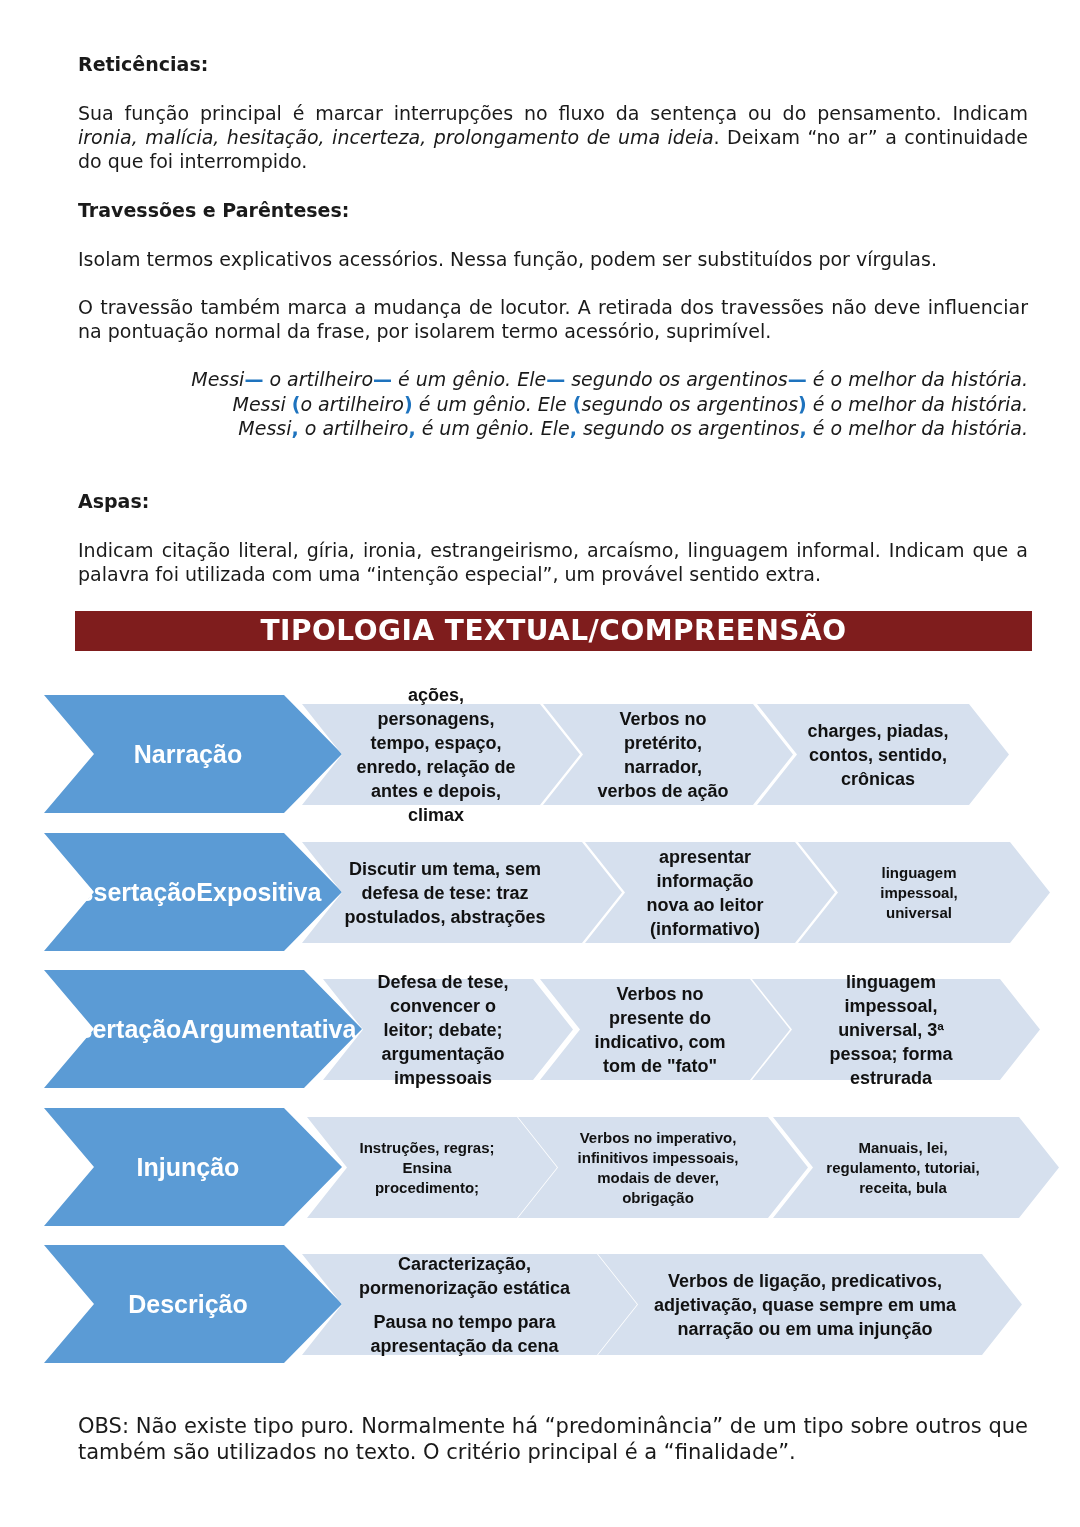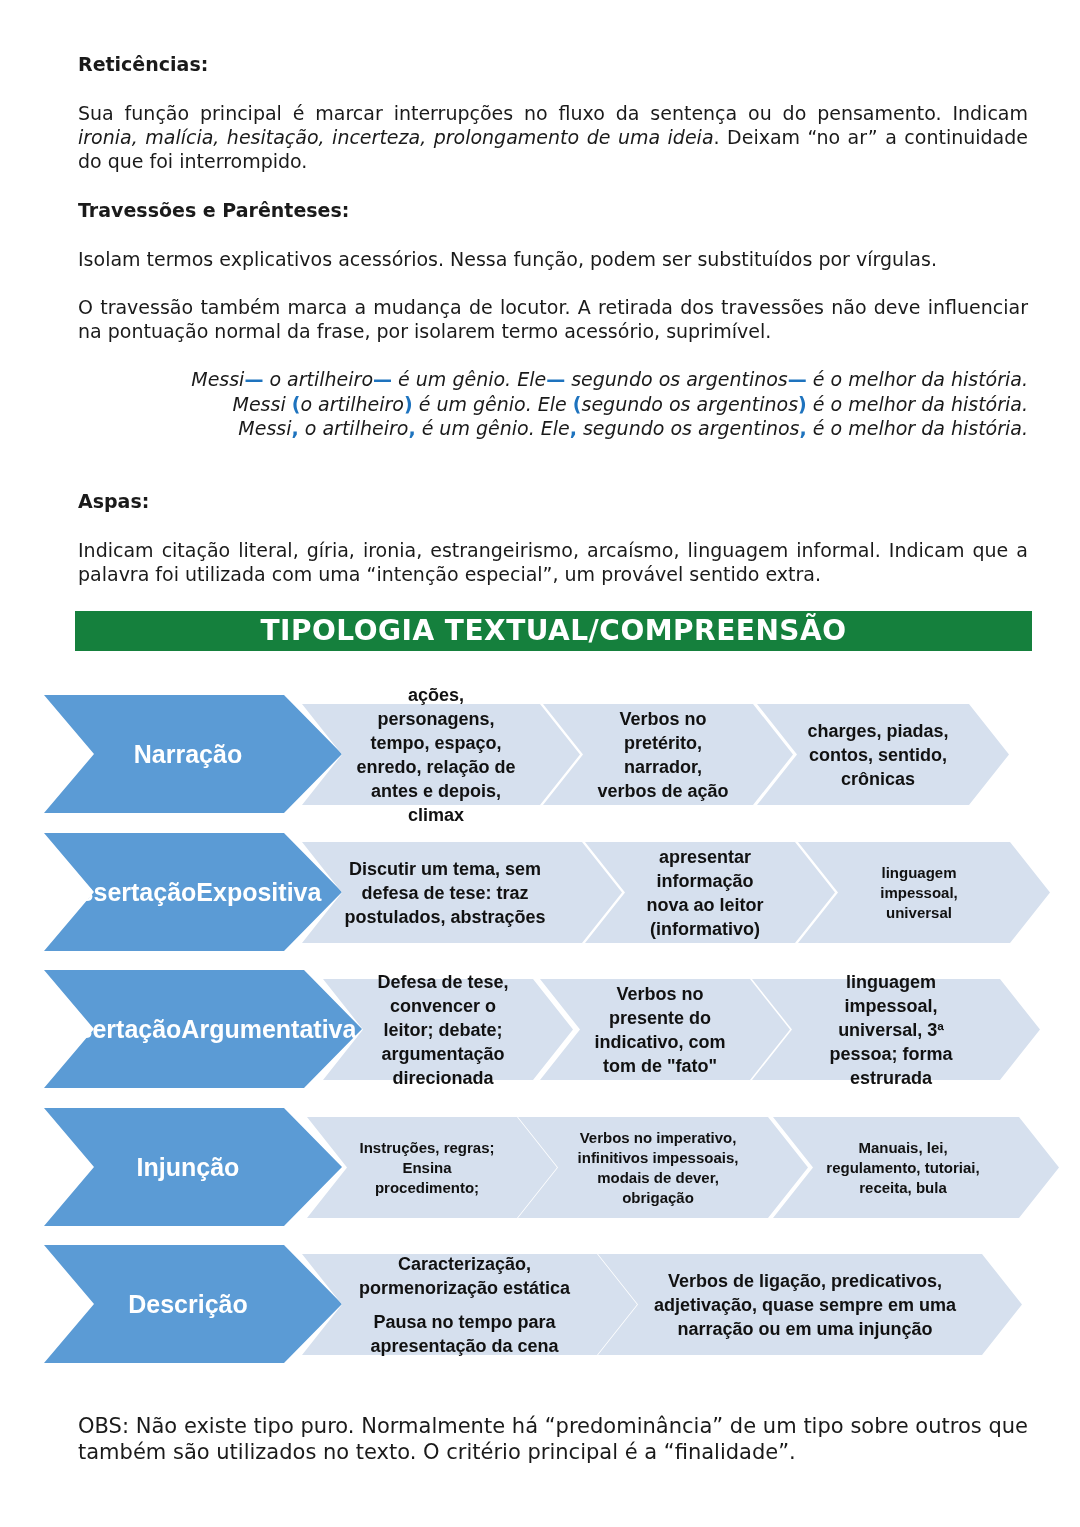--- a/index.html
+++ b/index.html
@@ -5,21 +5,21 @@
   html, body { margin: 0; padding: 0; background: #ffffff; }
   body { width: 1080px; height: 1527px; position: relative; overflow: hidden;
          font-family: "DejaVu Sans", sans-serif; color: #1a1a1a; }
   .txt { position: absolute; left: 78px; width: 950px; font-size: 19px; line-height: 24px; }
   .just { text-align: justify; text-align-last: left; }
   .head { font-weight: bold; }
   .ex { position: absolute; left: 78px; width: 950px; text-align: right; font-style: italic;
         font-size: 19px; line-height: 24.5px; }
   .ex .p { color: #1e73be; font-style: normal; font-weight: bold; }
   .banner { position: absolute; left: 75px; top: 611px; width: 957px; height: 40px;
-            background: #15803d; color: #ffffff; font-weight: bold; font-size: 28px;
+            background: #7f1d1d; color: #ffffff; font-weight: bold; font-size: 28px;
             text-align: center; line-height: 40px; letter-spacing: 0.5px; }
   svg.diag { position: absolute; left: 0; top: 0; }
   .lbl { position: absolute; display: flex; align-items: center; justify-content: center;
          text-align: center; font-family: "Liberation Sans", sans-serif; font-weight: bold;
          color: #111; }
   .main { color: #ffffff; font-size: 25px; line-height: 32px; }
   .cell { font-size: 18px; line-height: 24px; }
   .cell.sm { font-size: 15px; line-height: 20px; }
   .cell .para { display: block; }
   .cell .gap { display: block; height: 10px; }
@@ -125,21 +125,21 @@
     </div>
     <div class="lbl main" style="left: 84px; top: 970px; width: 228px; height: 118px;">
       <div><span class="para">Dissertação</span><span class="para">Argumentativa</span></div>
     </div>
     <div class="lbl cell" style="left: 353px; top: 959px; width: 180px; height: 141px;">
       <div>
         <span class="para">Defesa de tese,</span>
         <span class="para">convencer o</span>
         <span class="para">leitor; debate;</span>
         <span class="para">argumentação</span>
-        <span class="para">direcionada</span>
+        <span class="para">impessoais</span>
       </div>
     </div>
     <div class="lbl cell" style="left: 570px; top: 959px; width: 180px; height: 141px;">
       <div>
         <span class="para">Verbos no</span>
         <span class="para">presente do</span>
         <span class="para">indicativo, com</span>
         <span class="para">tom de "fato"</span>
       </div>
     </div>

